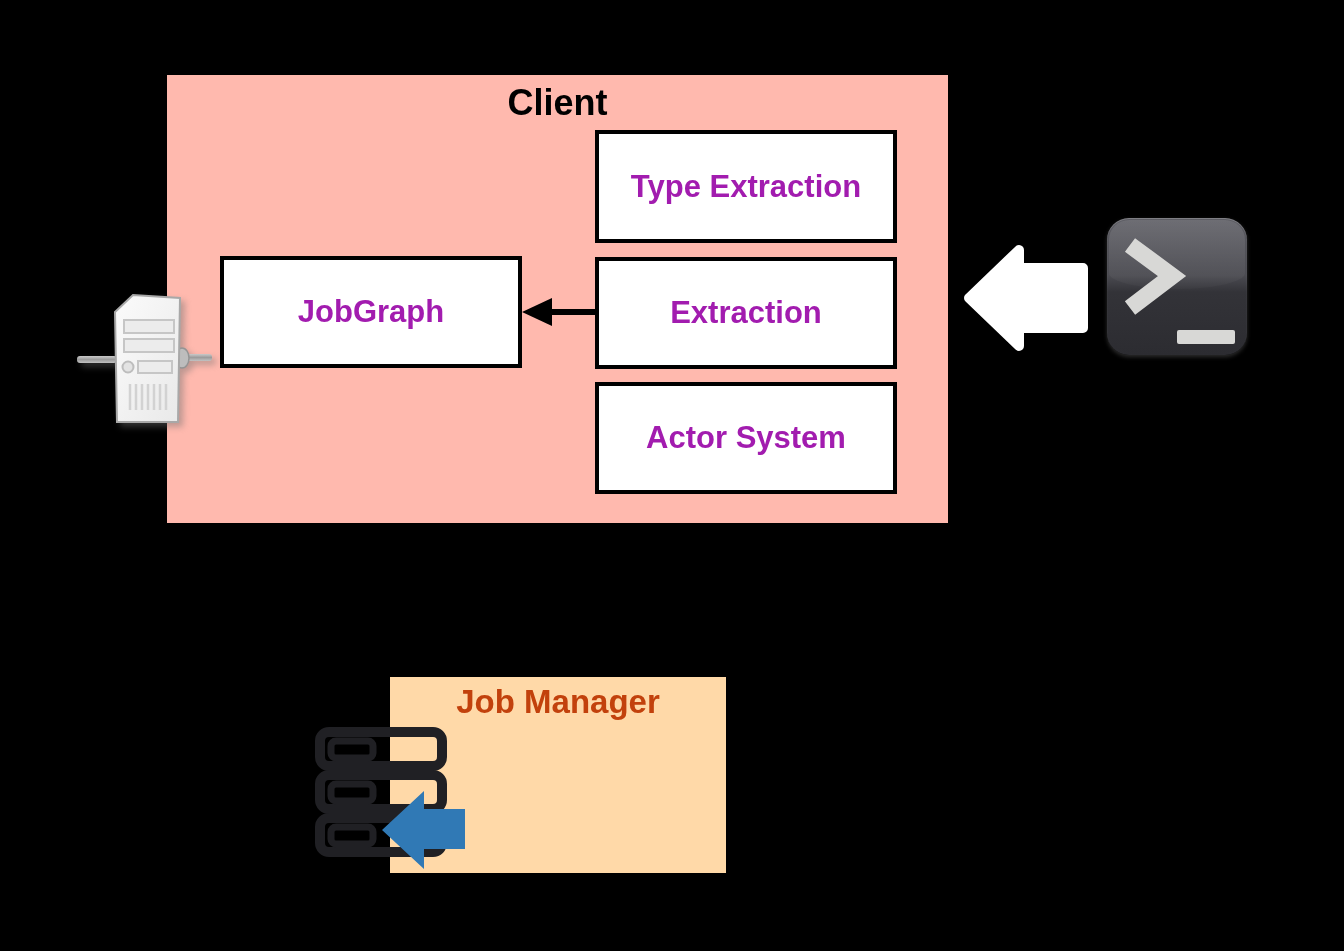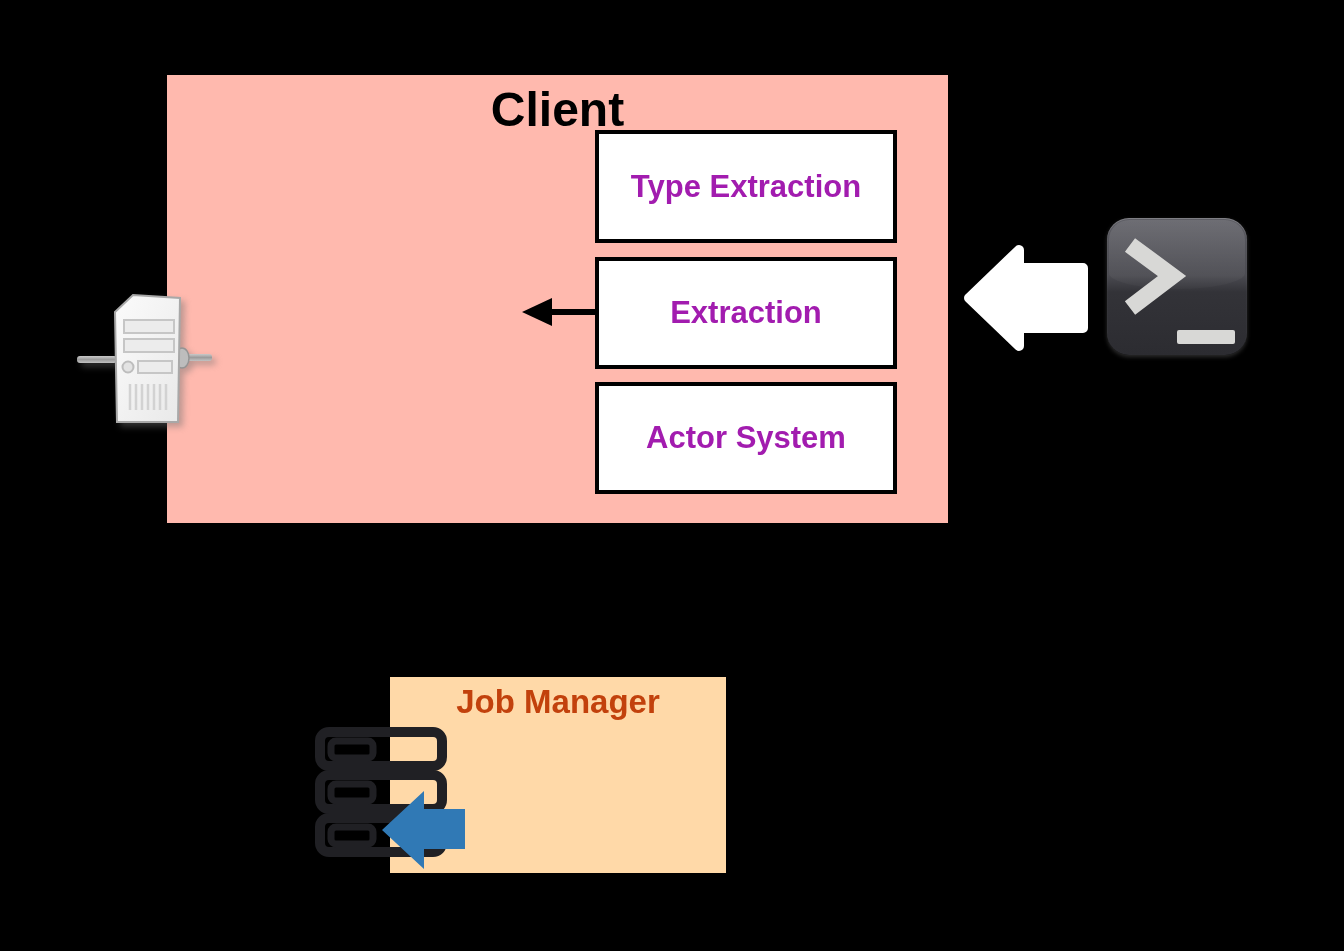--- a/index.html
+++ b/index.html
@@ -10,21 +10,21 @@
     overflow:hidden;
     font-family:"Liberation Sans", sans-serif;
   }
   
   .client-box{
     position:absolute;left:167px;top:75px;width:781px;height:448px;
     background:#FFB9AE;
   }
   .client-title{
     position:absolute;left:0;top:6px;width:100%;
-    text-align:center;font-size:48px;font-weight:bold;color:#000;line-height:1.2;
+    text-align:center;font-size:36px;font-weight:bold;color:#000;line-height:1.2;
   }
   .component{
     position:absolute;width:302px;height:113px;box-sizing:border-box;
     background:#fff;border:4px solid #000;
     display:flex;align-items:center;justify-content:center;
     font-size:31px;font-weight:bold;color:#a21caf;
   }
   .comp-type-extraction{left:428px;top:55px;}
   .comp-optimizer{left:428px;top:182px;height:112px;}
   .comp-actor-system{left:428px;top:307px;height:112px;}
@@ -70,20 +70,23 @@
     <div class="client-title">Client</div>
 
     <div class="component comp-type-extraction">
       <span>Type Extraction</span>
     </div>
 
     <div class="component comp-optimizer">
       <span>Extraction</span>
     </div>
 
+    <div class="component comp-jobgraph">
+      <span>JobGraph</span>
+    </div>
 
     <div class="component comp-actor-system">
       <span>Actor System</span>
     </div>
 
     <svg class="opt-to-jobgraph" width="76" height="30">
       <rect x="28" y="12" width="48" height="6" fill="#000"></rect>
       <polygon points="0,15 30,1 30,29" fill="#000"></polygon>
     </svg>
   </div>

